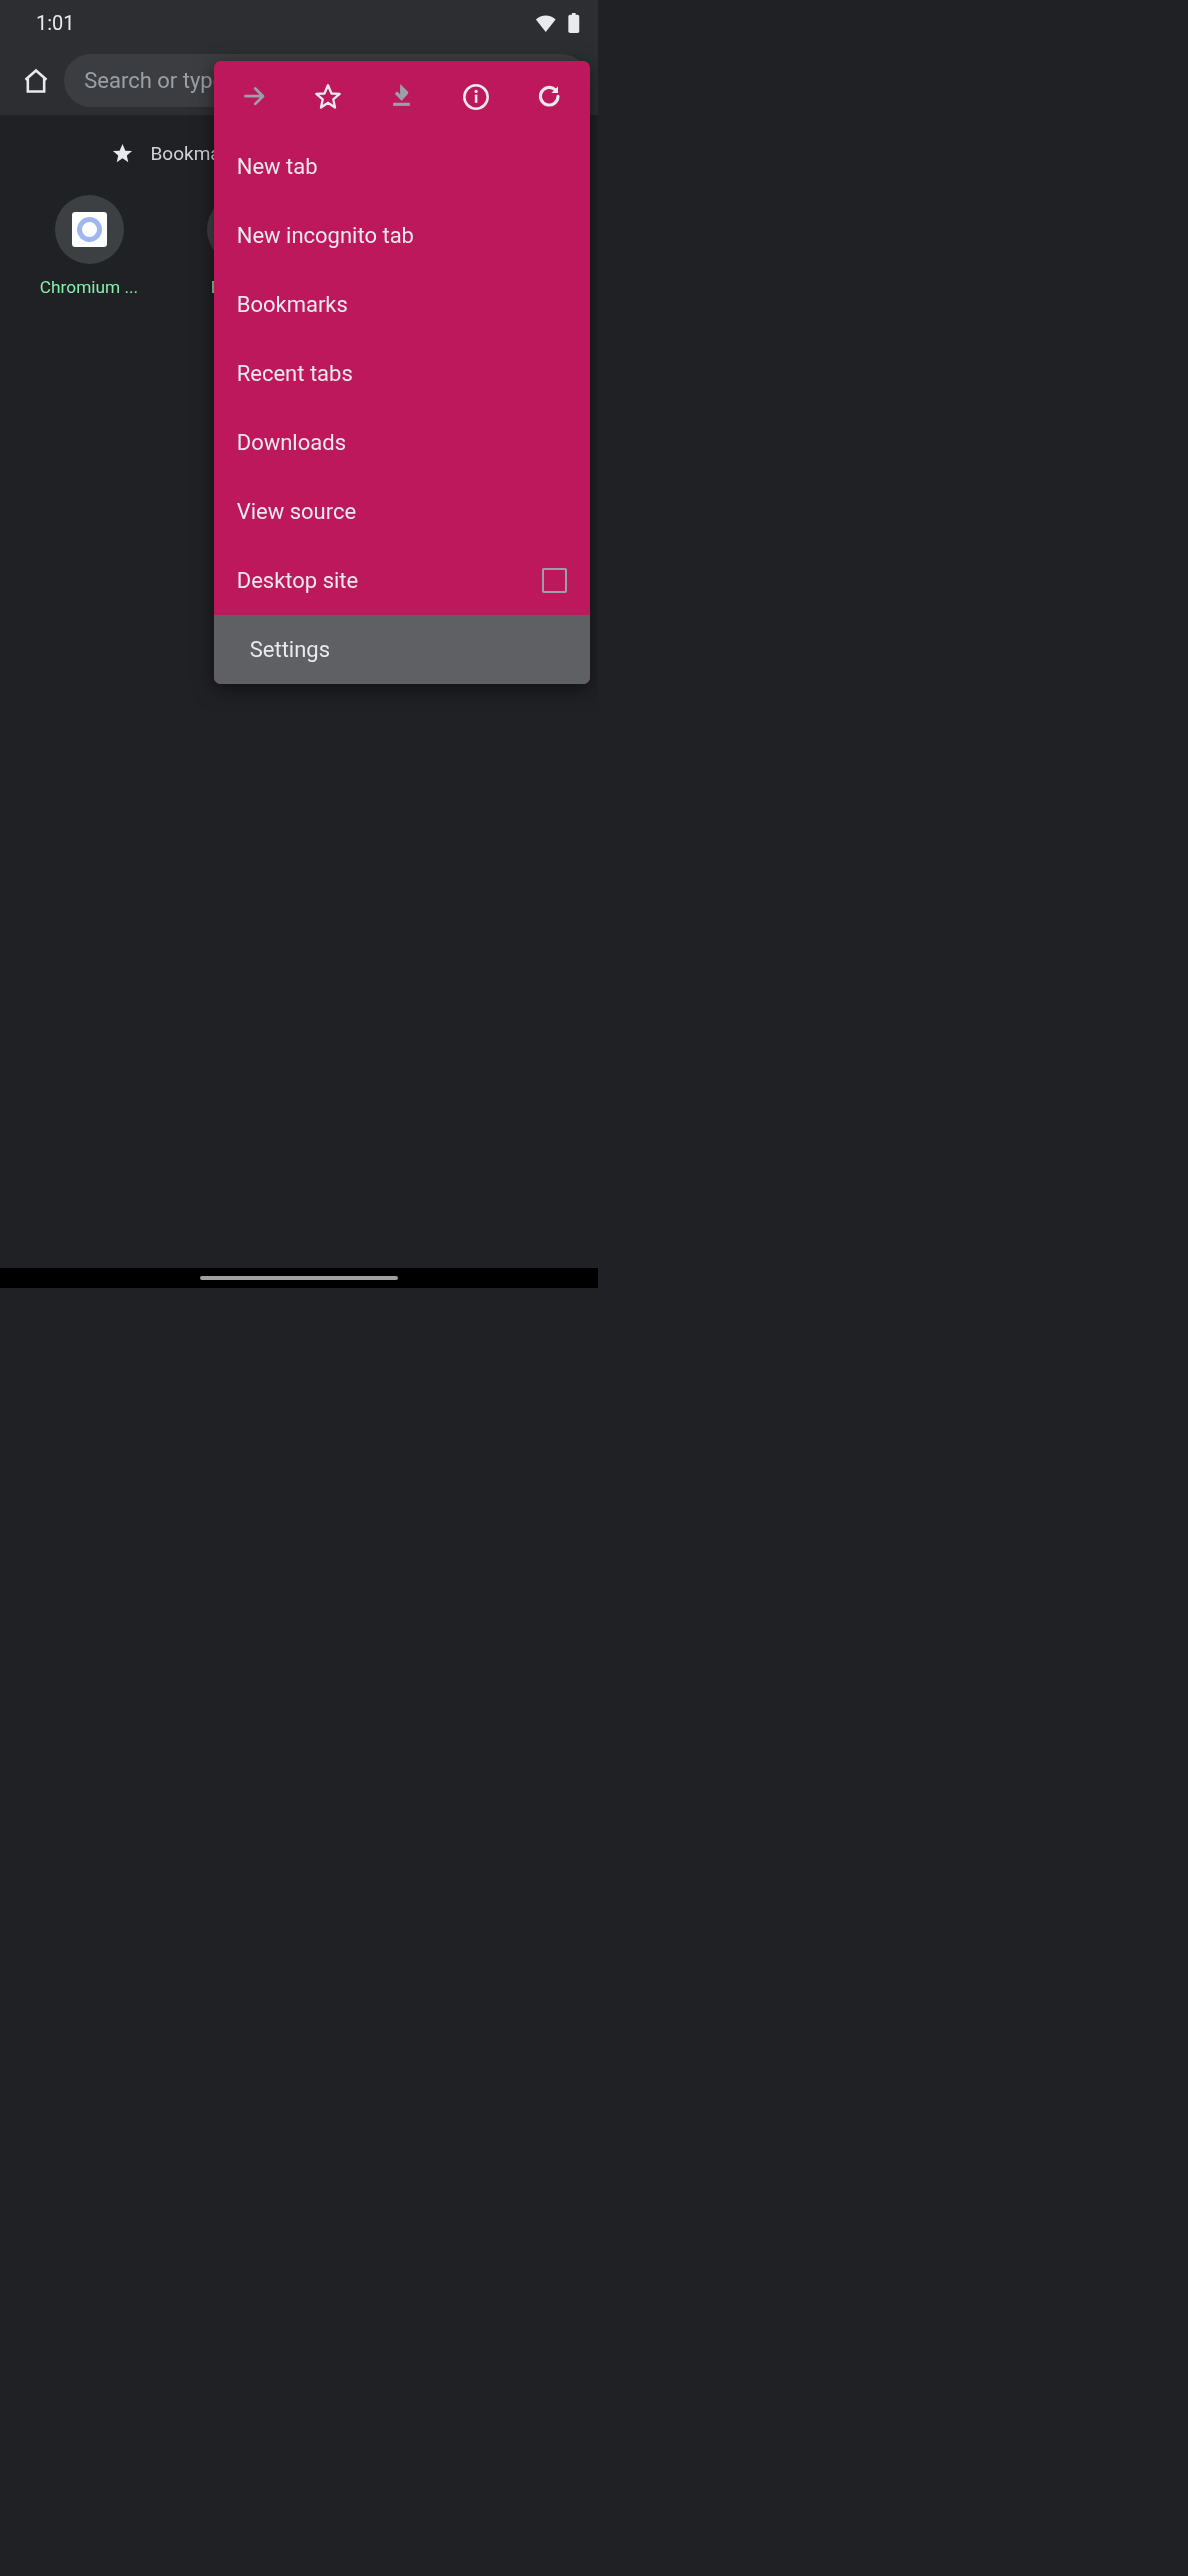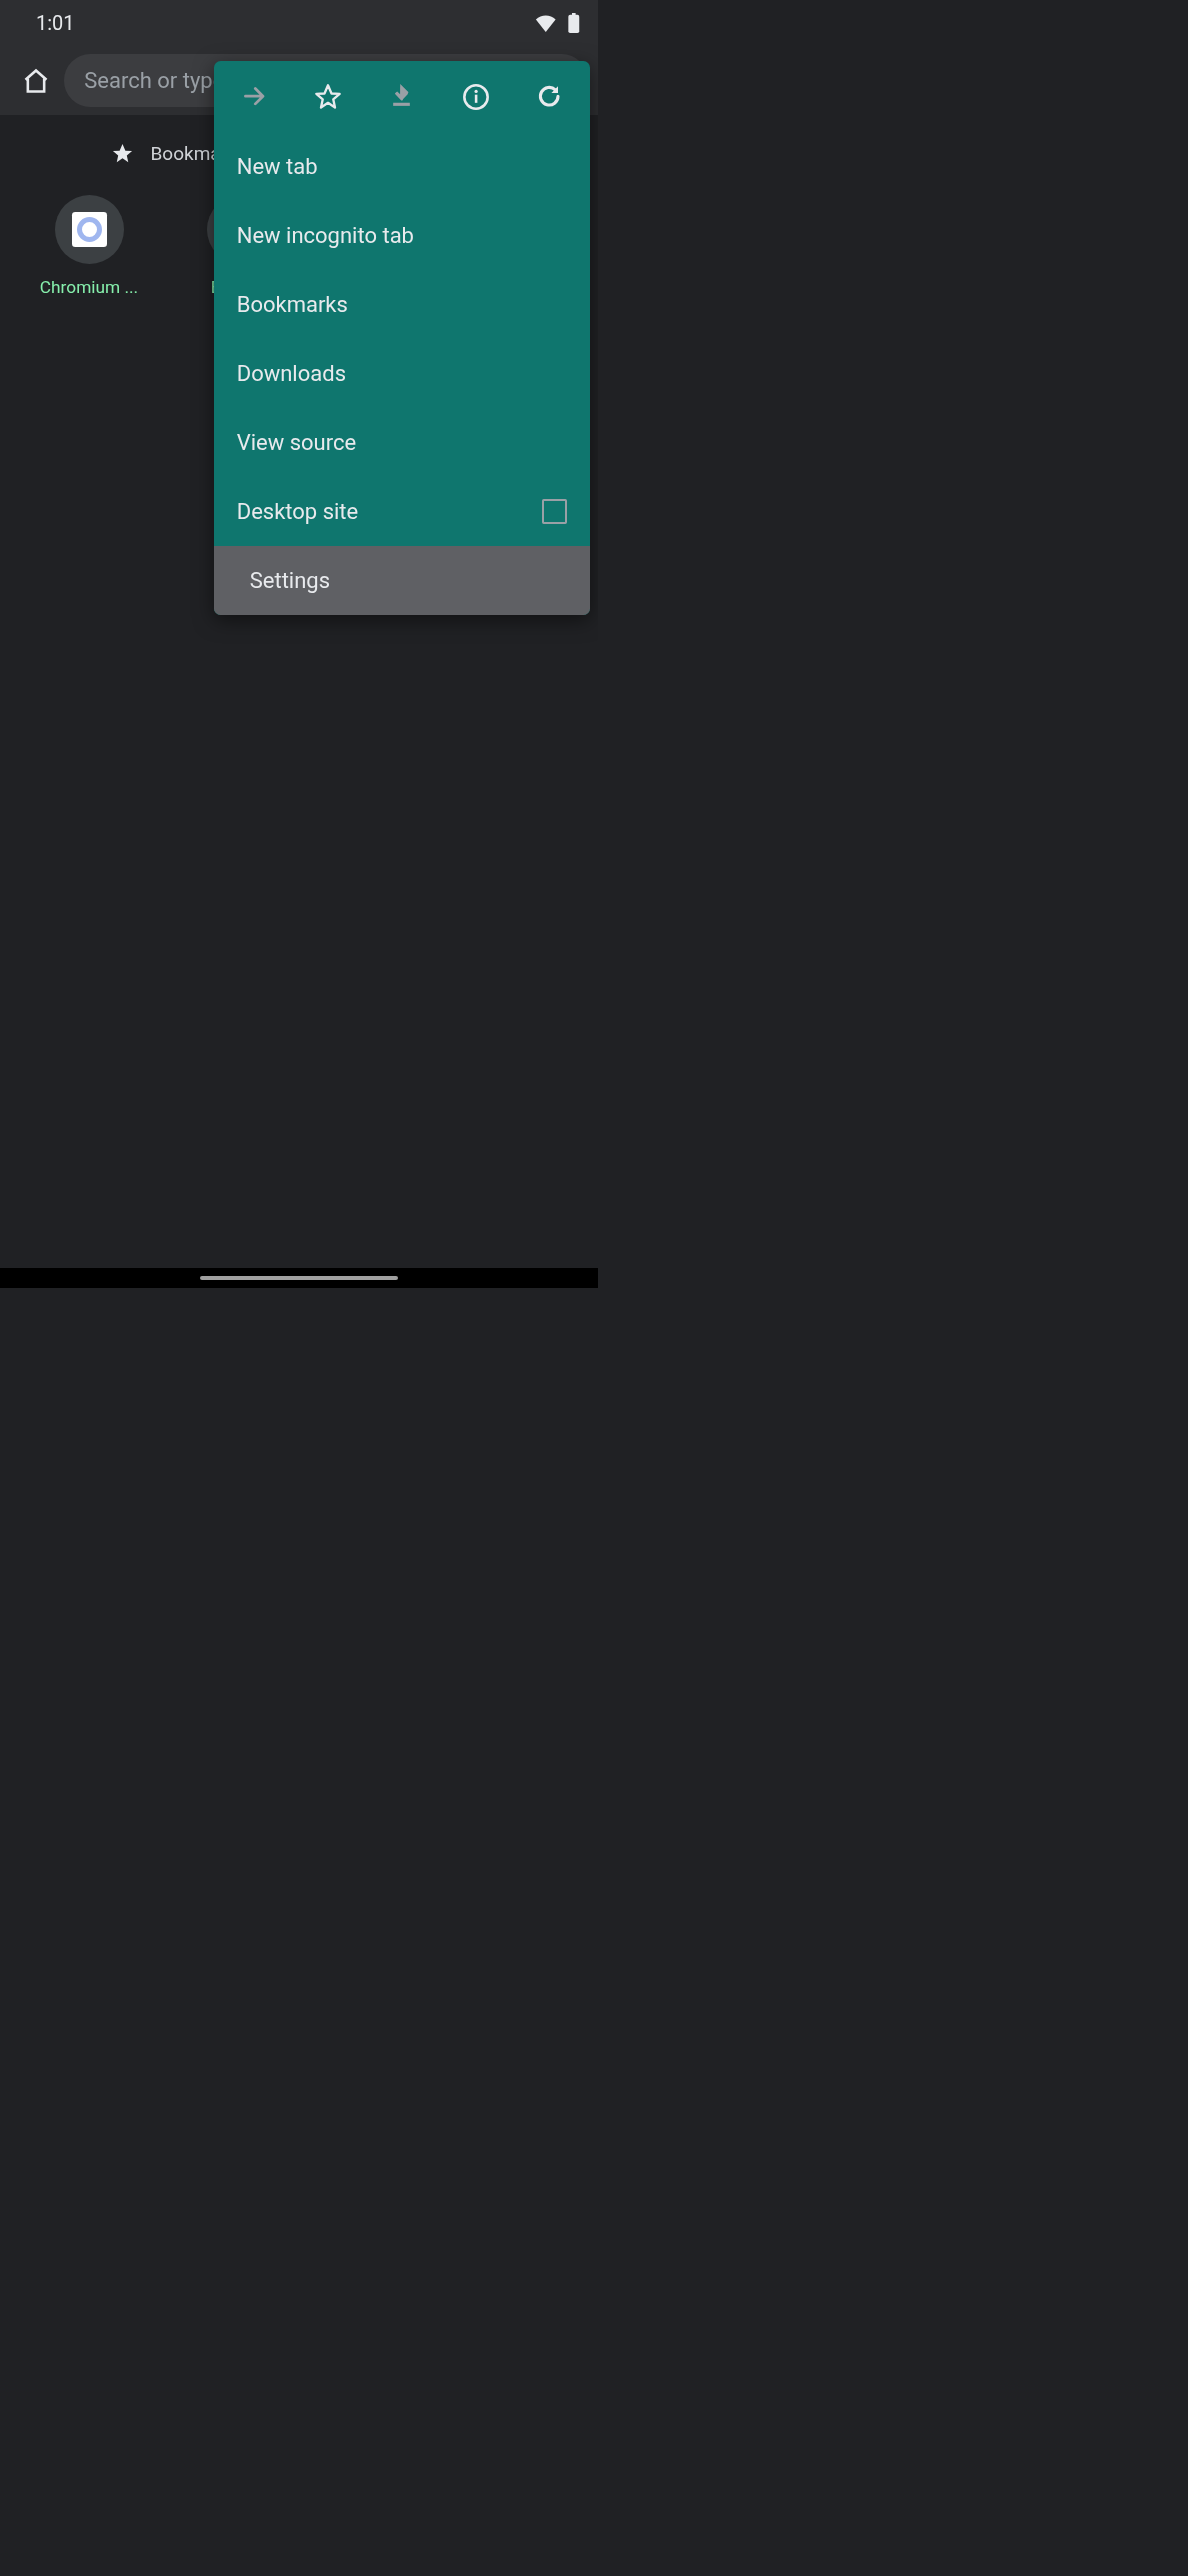--- a/index.html
+++ b/index.html
@@ -107,21 +107,21 @@
   .fn-box { font-size: 28px; font-family: Georgia, serif; }
   .fn-f { color: #fff; font-style: italic; }
   .fn-n { color: #6bd96b; font-weight: bold; }
 
   
   .menu {
     position: absolute;
     top: 61px;
     right: 8.3px;
     width: 376px;
-    background: #0f766e;
+    background: #be185d;
     border-radius: 6.6px;
     box-shadow: 0 5px 20px rgba(0,0,0,0.5);
     overflow: hidden;
   }
   .menu-icon-row {
     height: 71px;
     display: flex;
     align-items: center;
     justify-content: space-around;
     padding: 0 3.3px;
@@ -267,20 +267,23 @@
   <div class="menu-item">
     <span>New tab</span>
   </div>
   <div class="menu-item">
     <span>New incognito tab</span>
   </div>
   <div class="menu-item">
     <span>Bookmarks</span>
   </div>
   <div class="menu-item">
+    <span>Recent tabs</span>
+  </div>
+  <div class="menu-item">
     <span>Downloads</span>
   </div>
   <div class="menu-item">
     <span>View source</span>
   </div>
   <div class="menu-item">
     <span>Desktop site</span>
     <span class="checkbox"></span>
   </div>
   <div class="menu-item highlight">

